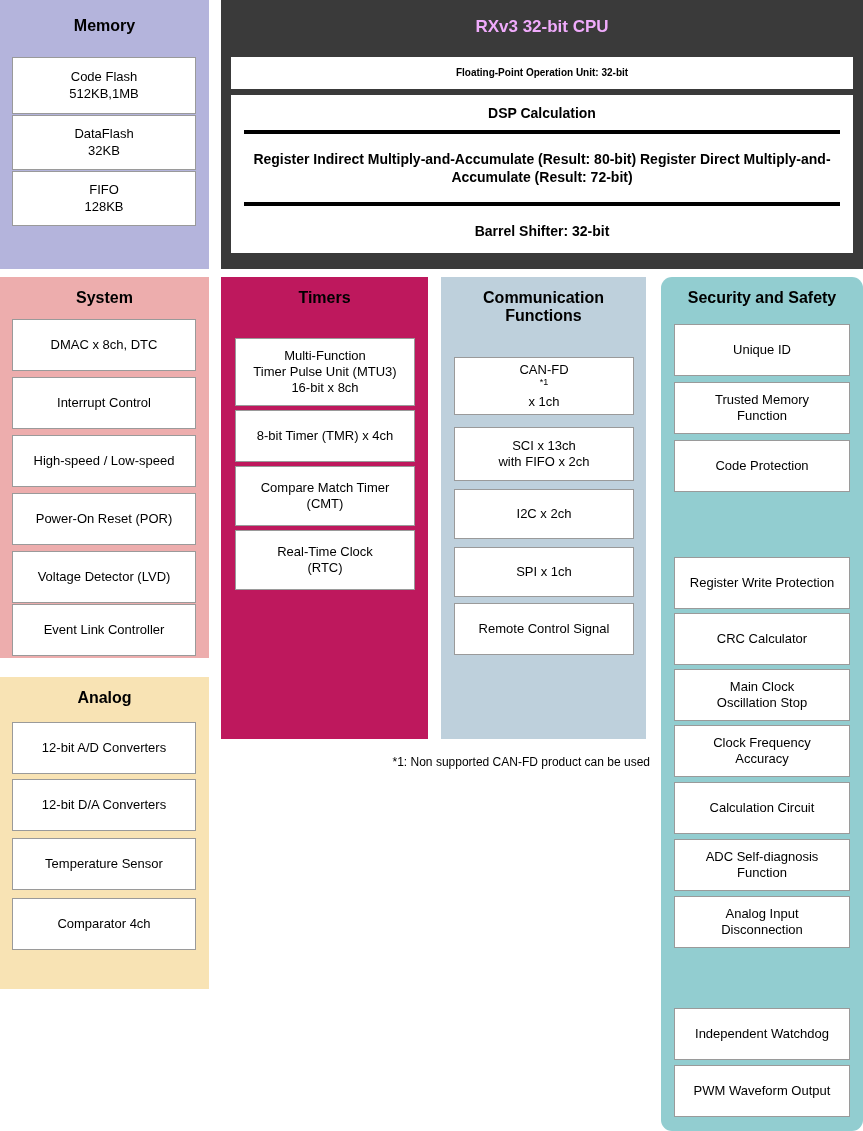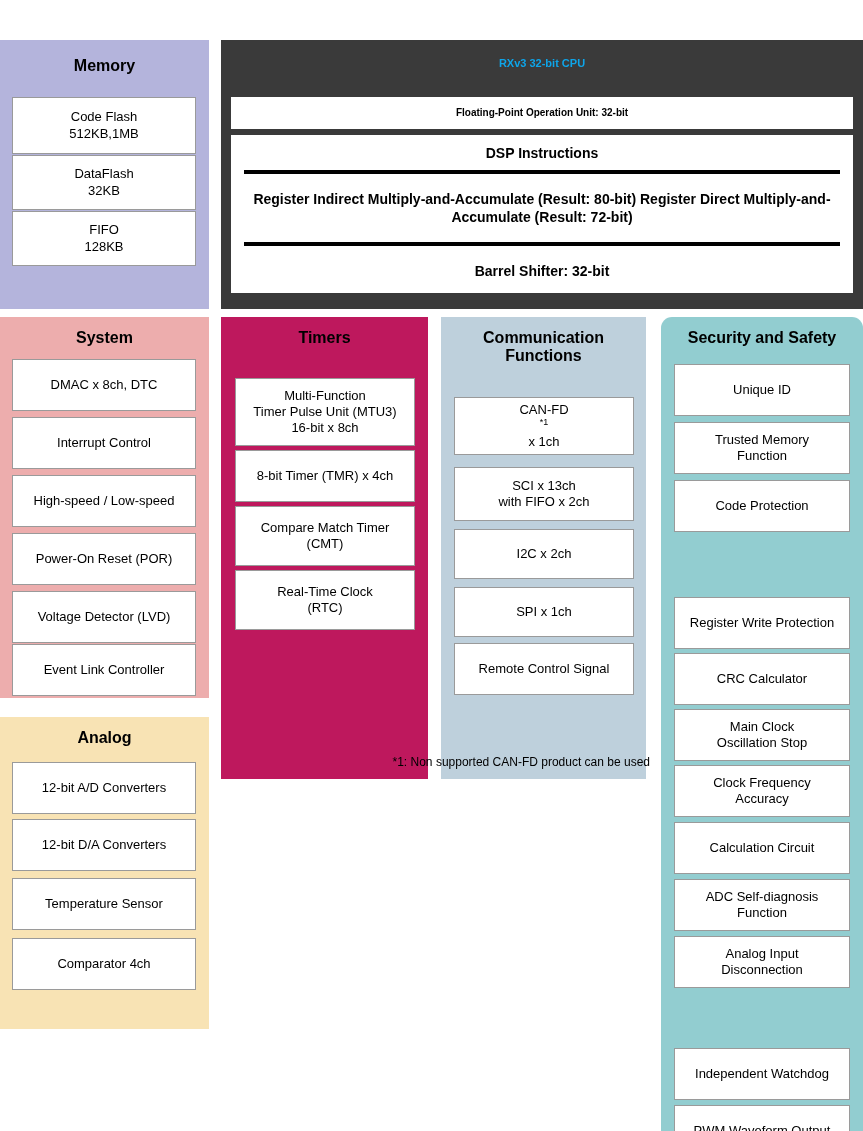--- a/index.html
+++ b/index.html
@@ -12,21 +12,20 @@
     height: 1131px;
     position: relative;
     font-family: "Liberation Sans", sans-serif;
     color: #000000;
     overflow: hidden;
   }
 
   .panel {
     position: absolute;
     box-sizing: border-box;
-    margin-top: 40px;
   }
   .panel-title {
     text-align: center;
     font-weight: bold;
     font-size: 16px;
     line-height: 1.15;
   }
   .box {
     background: #ffffff;
     border: 1px solid #9a9a9a;
@@ -50,21 +49,21 @@
   #memory-panel .box { left: 12px; width: 184px; position: absolute; }
   #mem-box-0 { top: 57px; height: 57px; }
   #mem-box-1 { top: 115px; height: 55px; }
   #mem-box-2 { top: 171px; height: 55px; }
 
   
   #cpu-panel {
     left: 221px; top: 0; width: 642px; height: 269px;
     background: #3a3a3a;
   }
-  #cpu-panel .panel-title { color: #0ea5e9; font-size: 11px; margin-top: 17px; }
+  #cpu-panel .panel-title { color: #f0abfc; font-size: 17px; margin-top: 17px; }
   #cpu-fpu {
     position: absolute; left: 10px; top: 57px; width: 622px; height: 32px;
     font-weight: bold; font-size: 10px; border-color: #ffffff;
   }
   #cpu-dsp {
     position: absolute; left: 10px; top: 95px; width: 622px; height: 158px;
     background: #ffffff; border: 1px solid #ffffff; box-sizing: border-box;
     display: flex; flex-direction: column; align-items: stretch;
   }
   .dsp-line {
@@ -161,21 +160,21 @@
     </div>
   </div>
 </div>
 
 <div class="panel" id="cpu-panel">
   <div class="panel-title">RXv3 32-bit CPU</div>
   <div class="box" id="cpu-fpu">
     <span>Floating-Point Operation Unit: 32-bit</span>
   </div>
   <div id="cpu-dsp">
-    <div class="dsp-line" id="dsp-row-head">DSP Instructions</div>
+    <div class="dsp-line" id="dsp-row-head">DSP Calculation</div>
     <div class="dsp-rule"></div>
     <div class="dsp-line" id="dsp-row-mac">
       <div>
         <span>Register Indirect Multiply-and-Accumulate (Result: 80-bit)</span>
         <span>Register Direct Multiply-and-Accumulate (Result: 72-bit)</span>
       </div>
     </div>
     <div class="dsp-rule"></div>
     <div class="dsp-line" id="dsp-row-barrel">Barrel Shifter: 32-bit</div>
   </div>

